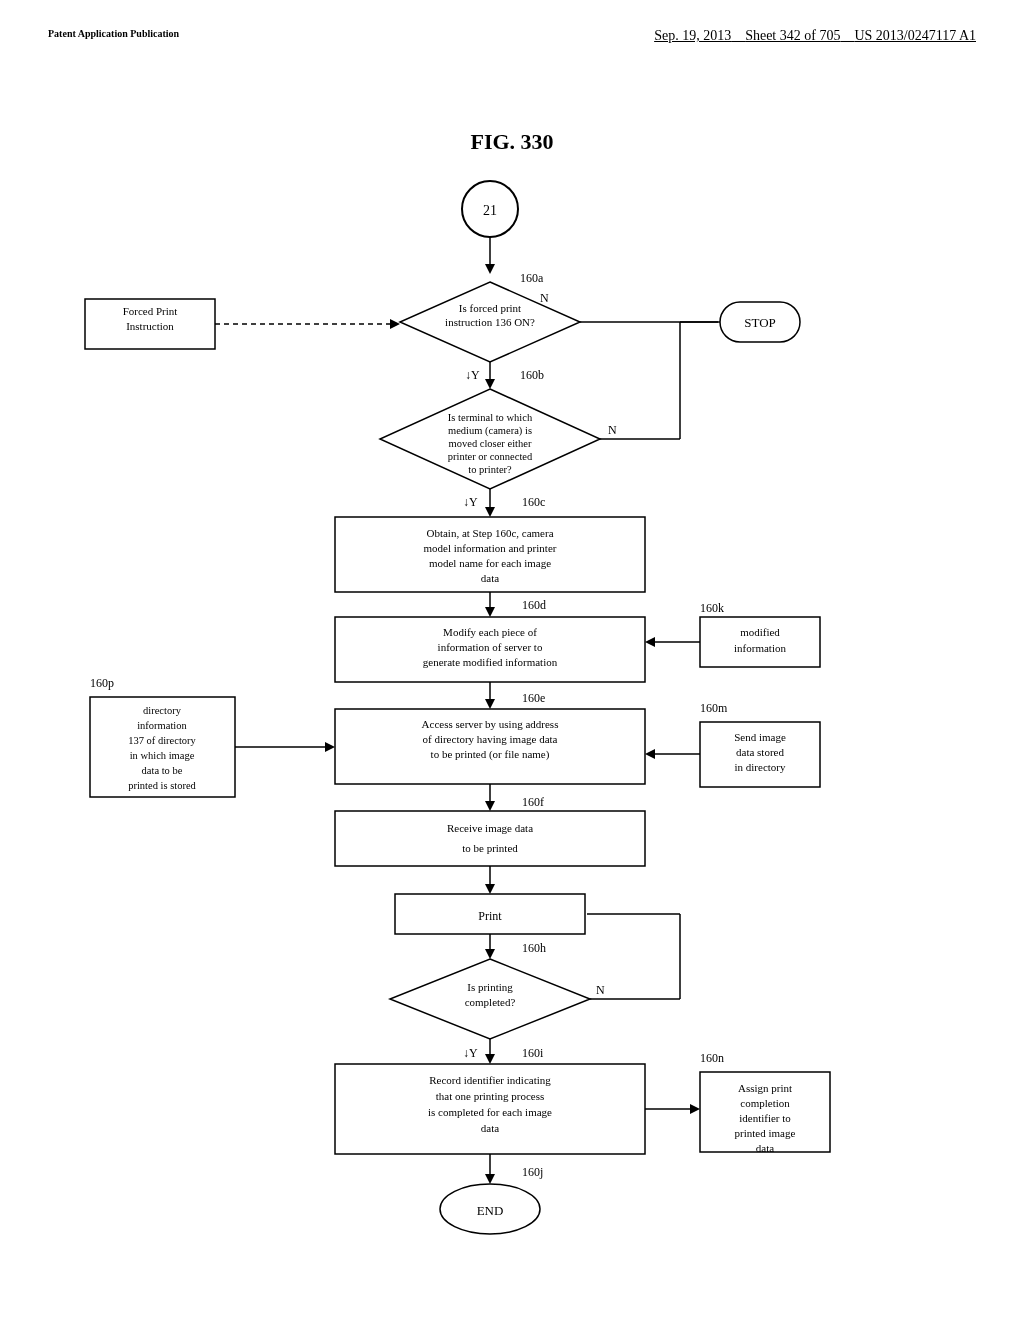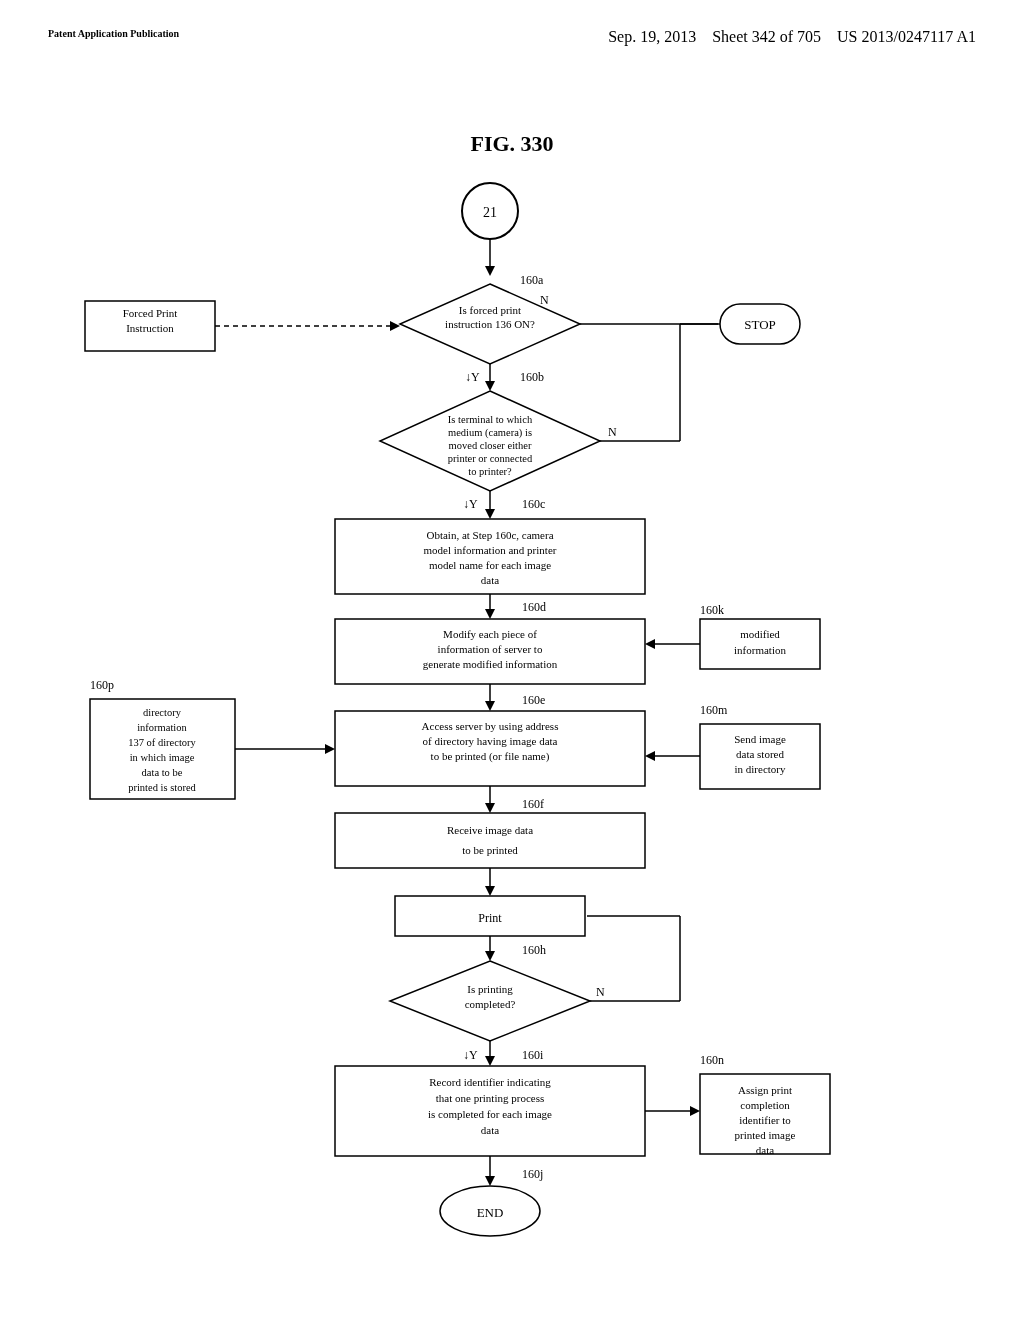--- a/index.html
+++ b/index.html
@@ -21,22 +21,23 @@
       padding: 28px 48px 0 48px;
       font-size: 13px;
     }
 
     .header-left {
       font-weight: bold;
       font-size: 10px;
     }
 
     .header-center {
-      font-size: 16px;
+      font-size: 14px;
       text-align: right;
+      text-decoration: underline;
     }
 
     .diagram-area {
       position: relative;
       width: 100%;
       height: calc(100% - 80px);
       margin-top: 10px;
       padding-left: 48px;
     }
 

